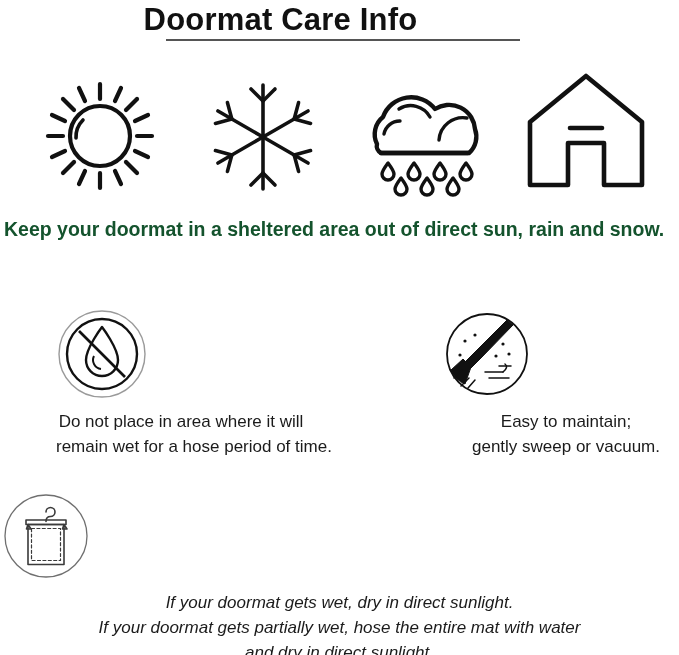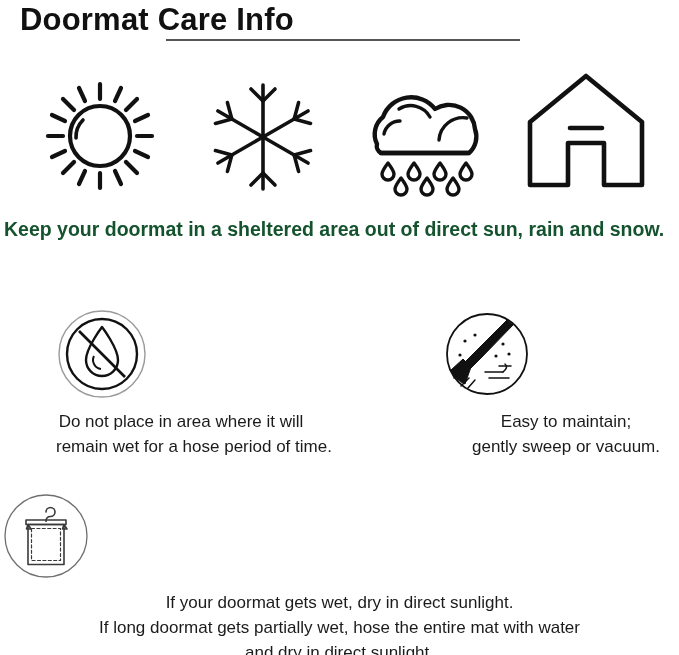--- a/index.html
+++ b/index.html
@@ -19,22 +19,21 @@
     background: #ffffff;
     overflow: hidden;
   }
 
   
   .title-block {
     position: absolute;
     top: 0px;
     left: 0;
     width: 561px;
-    text-align: left;
-    margin-left: 20px;
+    text-align: center;
   }
   .title {
     font-family: "Liberation Sans", "DejaVu Sans", sans-serif;
     font-weight: bold;
     font-size: 31px;
     letter-spacing: 0.2px;
     color: #111111;
     line-height: 36px;
     margin: 0;
     padding-top: 2px;
@@ -116,21 +115,21 @@
     text-align: center;
   }
   .item-dry .icon-wrap { display: block; margin: 0 auto; }
   .dry-caption {
     margin-top: 8px;
     font-size: 17px;
     line-height: 25px;
     color: #1b1b1b;
     font-weight: 350;
   }
-  .dry-caption .line { display: block; white-space: nowrap; }
+  .dry-caption .line { display: block; white-space: nowrap; font-style: italic; }
 
   svg { display: block; }
 </style>
 </head>
 <body>
 
 <div id="page">
 
   <div class="title-block">
     <h1 class="title">Doormat Care Info</h1>
@@ -306,18 +305,18 @@
           <rect x="26" y="30" width="40" height="4.5"></rect>
           <path d="M28 34.5 L31 39 L26.5 39 Z" fill="#ffffff"></path>
           <path d="M64 34.5 L67 39 L62.5 39 Z" fill="#ffffff"></path>
           <rect x="28" y="34.5" width="36" height="40"></rect>
           <rect x="31.5" y="38.5" width="29" height="32" stroke-dasharray="3 2.4" stroke-width="1.2"></rect>
         </g>
       </svg>
     </span>
     <div class="dry-caption">
       <span class="line">If your doormat gets wet, dry in direct sunlight.</span>
-      <span class="line">If long doormat gets partially wet, hose the entire mat with water</span>
+      <span class="line">If your doormat gets partially wet, hose the entire mat with water</span>
       <span class="line">and dry in direct sunlight.</span>
     </div>
   </div>
 
 </div>
 
 </body></html>

